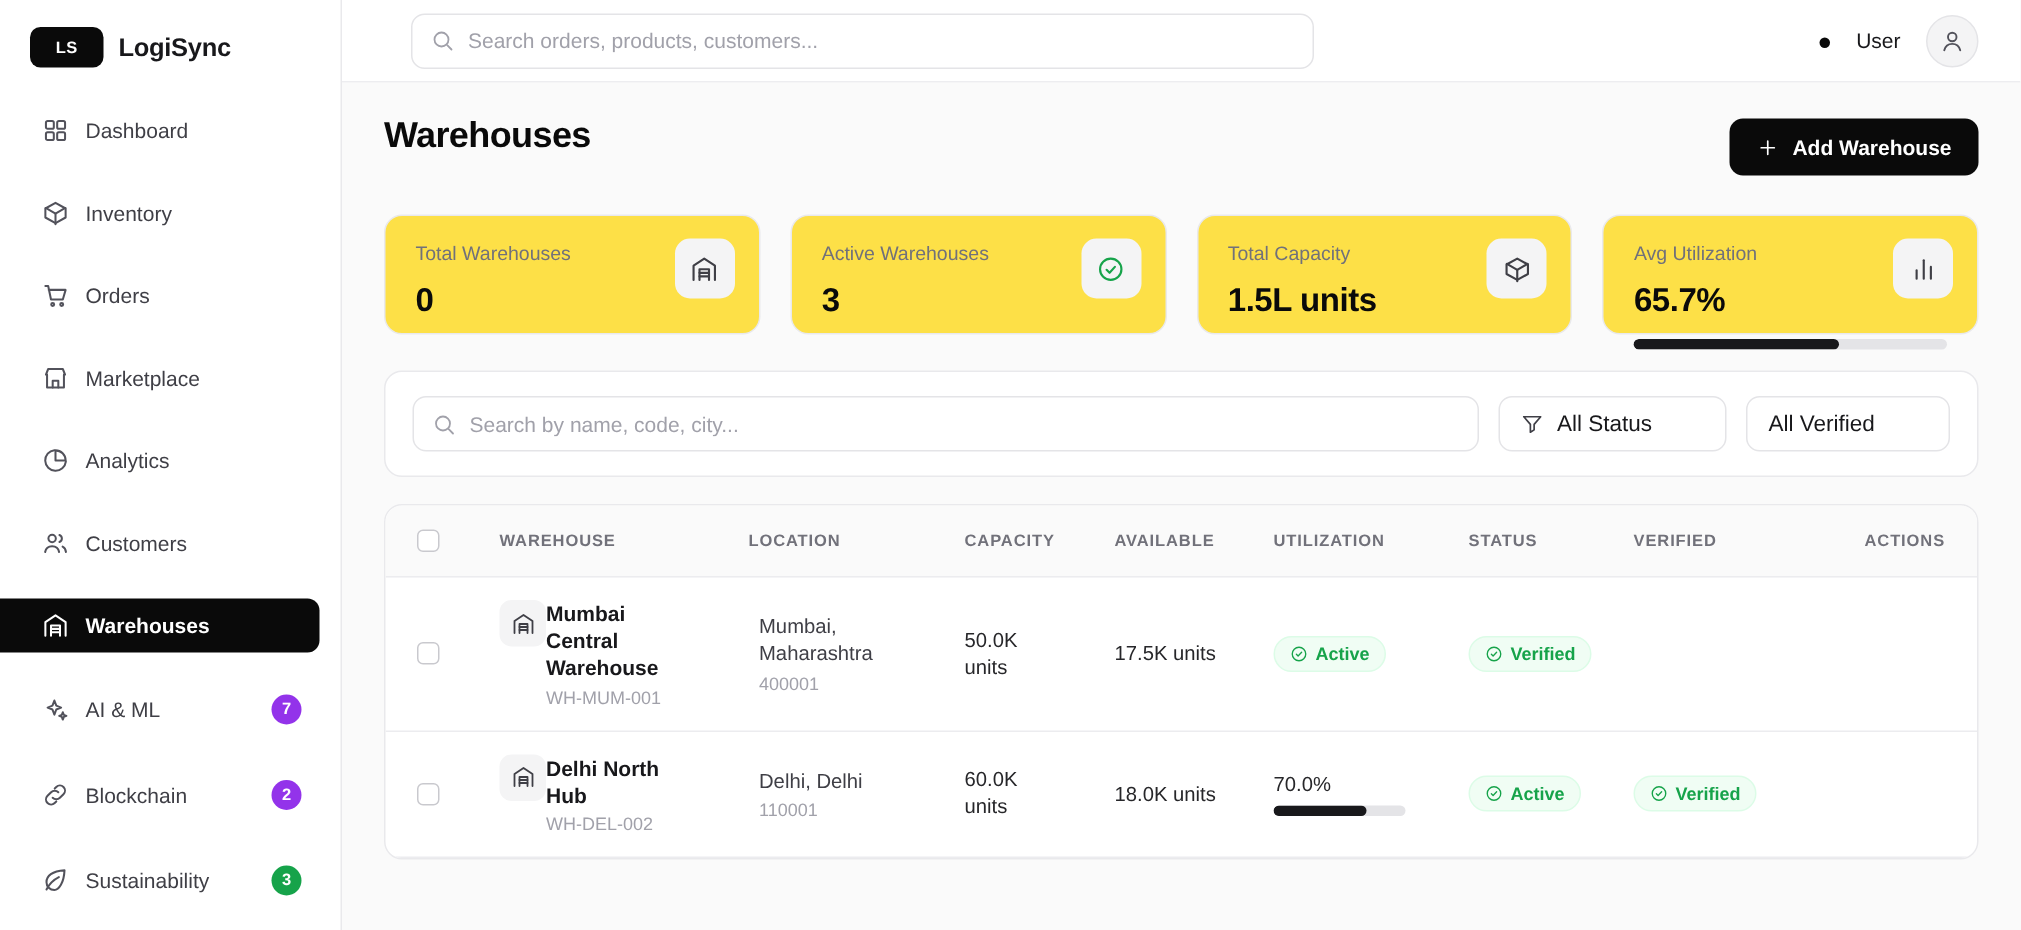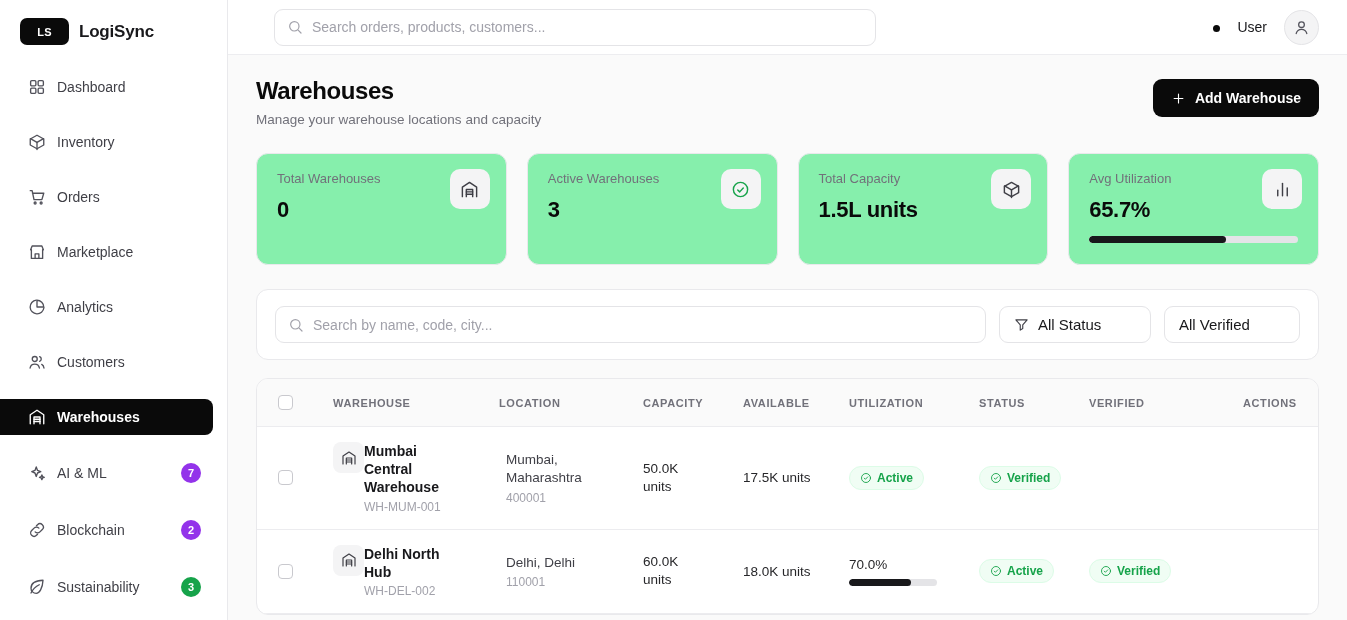--- a/index.html
+++ b/index.html
@@ -46,21 +46,21 @@
 
   
   .content{flex:1;padding:22px 28px;overflow:hidden}
   .page-head{display:flex;align-items:flex-start;justify-content:space-between}
   .page-title{font-size:24px;font-weight:700;letter-spacing:-.4px;color:#0a0a0a}
   .page-sub{font-size:13.5px;color:#71717a;margin-top:7px}
   .add-btn{background:#0a0a0a;color:#fff;border:0;border-radius:9px;height:38px;padding:0 18px;font-size:14px;font-weight:600;display:flex;align-items:center;gap:9px;font-family:"Liberation Sans",sans-serif;cursor:pointer;margin-top:2px}
   .add-btn .ic{width:15px;height:15px;stroke-width:2.2}
 
   .stats{display:grid;grid-template-columns:repeat(4,1fr);gap:20px;margin-top:26px}
-  .stat-card{background:#86efac;border:1px solid #e9e9ec;border-radius:12px;padding:17px 20px;height:112px;position:relative}
+  .stat-card{background:#fde047;border:1px solid #e9e9ec;border-radius:12px;padding:17px 20px;height:80px;position:relative}
   .stat-label{font-size:13px;color:#71717a}
   .stat-value{font-size:22px;font-weight:700;margin-top:11px;letter-spacing:-.3px;color:#0a0a0a}
   .stat-icon{position:absolute;top:15px;right:16px;width:40px;height:40px;border-radius:10px;background:#f4f4f5;display:flex;align-items:center;justify-content:center;color:#3f3f46}
   .stat-icon .ic{width:19px;height:19px}
   .stat-icon.green{color:#16a34a}
   .progress{height:7px;border-radius:4px;background:#e4e4e7;margin-top:13px;overflow:hidden}
   .progress .fill{height:100%;background:#18181b;border-radius:4px}
 
   .filterbar{background:#fff;border:1px solid #e9e9ec;border-radius:12px;margin-top:24px;padding:16px 18px;display:flex;gap:13px;align-items:center}
   .filterbar .search-box{flex:1}
@@ -275,21 +275,20 @@
             </span>
         </div>
       </div>
     </header>
 
     <div class="content">
 
       <div class="page-head">
         <div>
           <h1 class="page-title">Warehouses</h1>
-          <div class="page-sub">Manage your warehouse locations and capacity</div>
         </div>
         <button class="add-btn">
           <span class="ic">
               <svg viewBox="0 0 24 24">
                 <path d="M12 5v14M5 12h14"></path>
               </svg>
             </span>
           <span>Add Warehouse</span>
         </button>
       </div>

